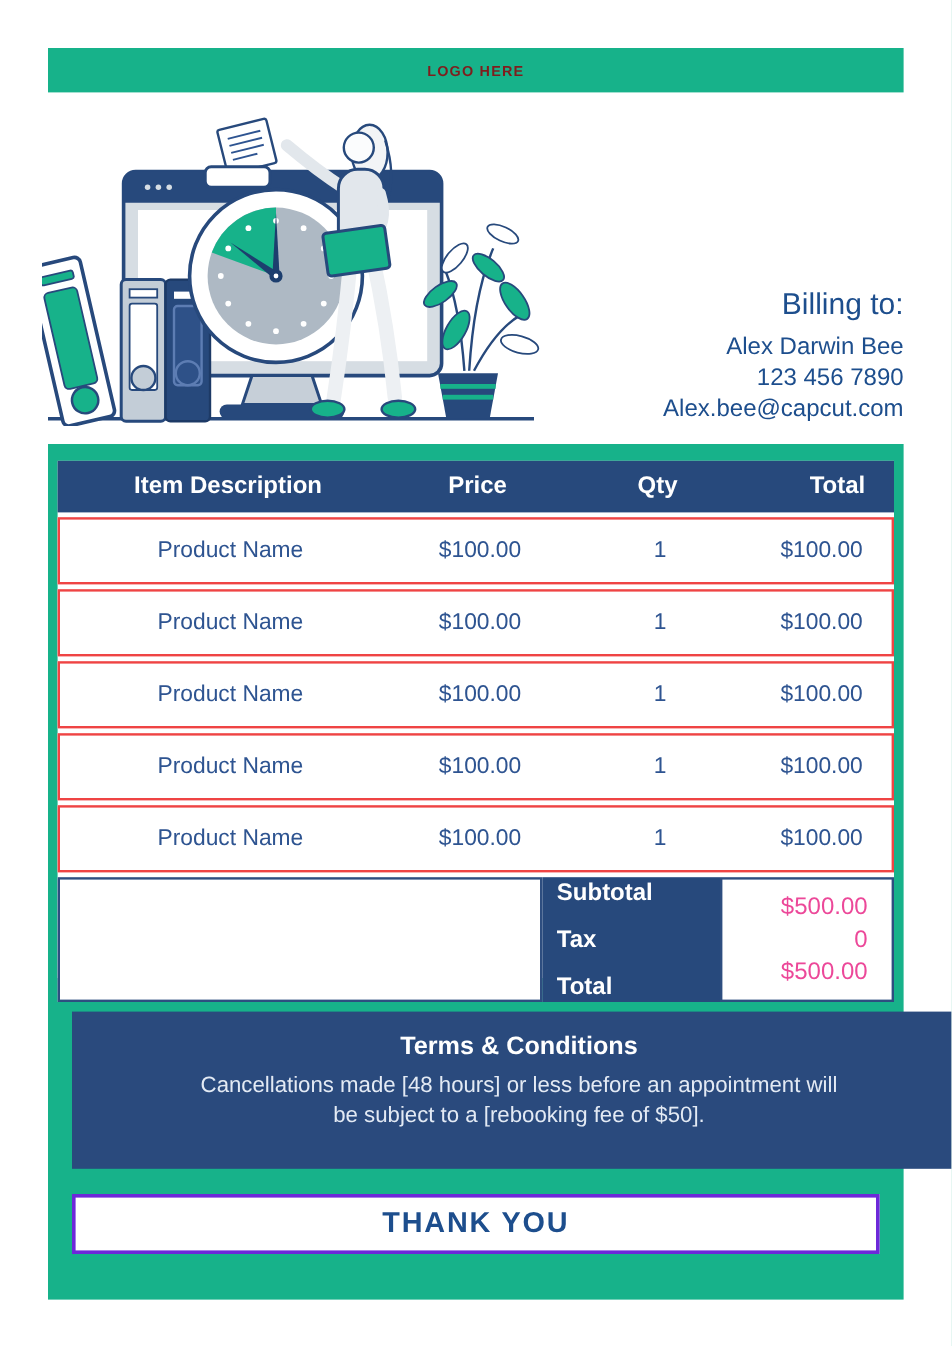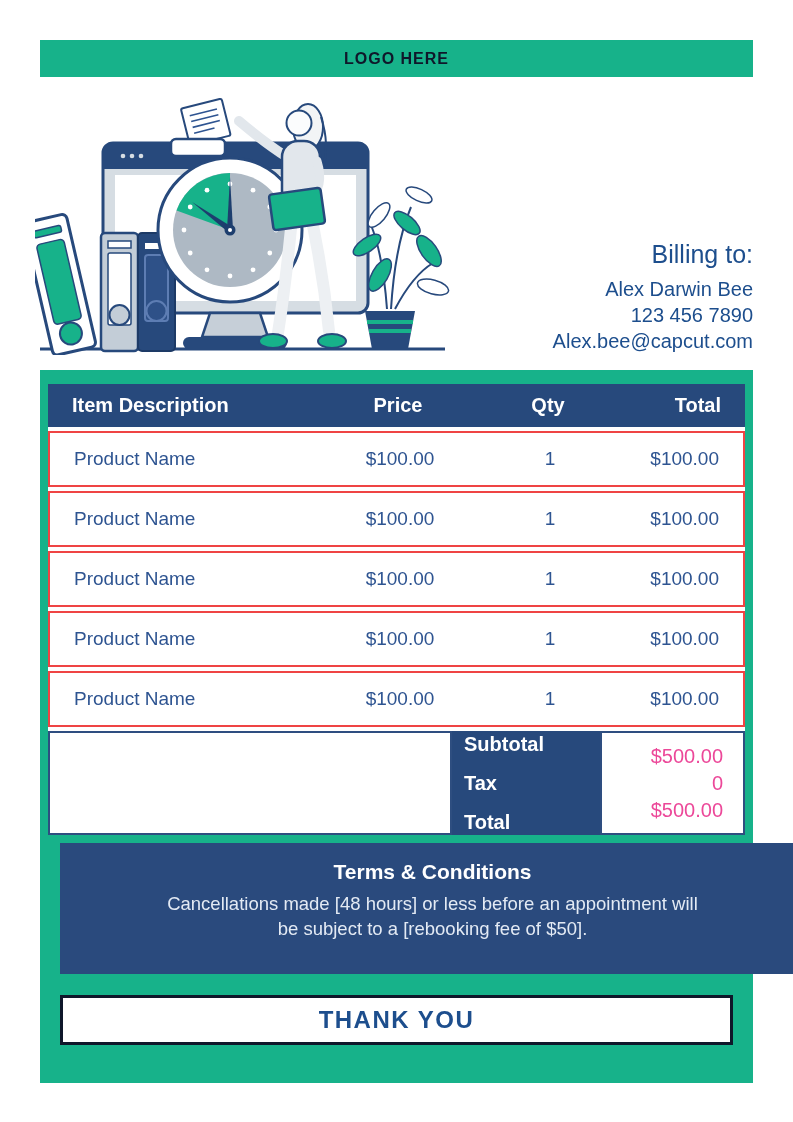--- a/index.html
+++ b/index.html
@@ -17,23 +17,23 @@
 
   
   .logo-bar {
     position: absolute;
     left: 40px; top: 40px;
     width: 713px; height: 37px;
     background: #17B28A;
     display: flex; align-items: center; justify-content: center;
   }
   .logo-bar span {
-    color: #0f172a;
-    font-weight: bold;
-    font-size: 16px;
+    color: #7f1d1d;
+    font-weight: bold;
+    font-size: 12px;
     letter-spacing: 1px;
   }
 
   
   .illustration {
     position: absolute;
     left: 35px; top: 95px;
     width: 415px; height: 260px;
   }
   .invoice-title {
@@ -89,21 +89,21 @@
     height: 43px;
   }
   .trow {
     background: #ffffff;
     border: 2px solid #ef4444;
     height: 56px;
     margin-top: 4px;
     color: #2E5491;
     font-size: 19px;
   }
-  .cell-desc  { text-align: left;  padding-left: 24px; }
+  .cell-desc  { text-align: center;  padding-left: 24px; }
   .cell-price { text-align: center; }
   .cell-qty   { text-align: center; }
   .cell-total { text-align: right; padding-right: 24px; }
 
   
   .summary {
     display: grid;
     grid-template-columns: 404px 148px 1fr;
     margin-top: 4px;
     height: 84px;
@@ -154,21 +154,21 @@
     line-height: 1.35;
     color: #E3EAF4;
   }
 
   
   .thankyou {
     position: absolute;
     left: 20px; top: 625px;
     width: 673px; height: 50px;
     background: #ffffff;
-    border: 3px solid #0f172a;
+    border: 3px solid #6d28d9;
     display: flex; align-items: center; justify-content: center;
   }
   .thankyou span {
     color: #1D4E8D;
     font-size: 24px;
     font-weight: bold;
     letter-spacing: 1.5px;
   }
 </style>
 </head>

